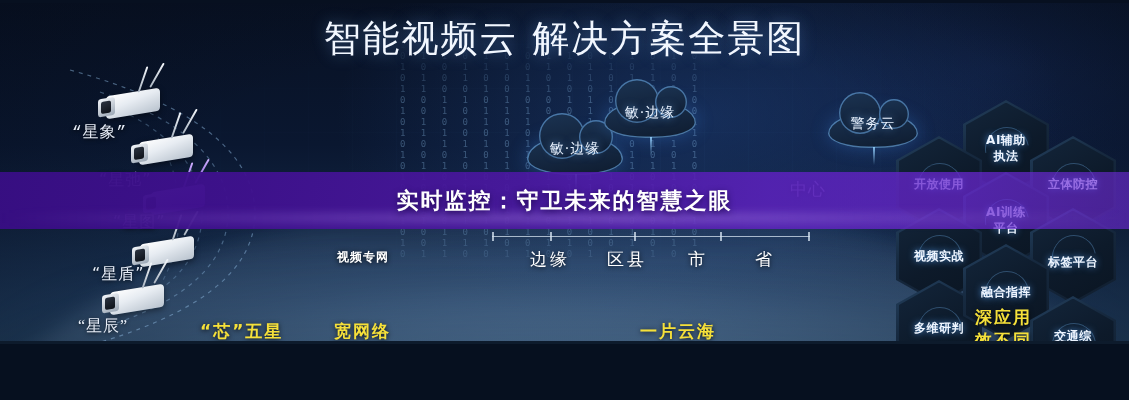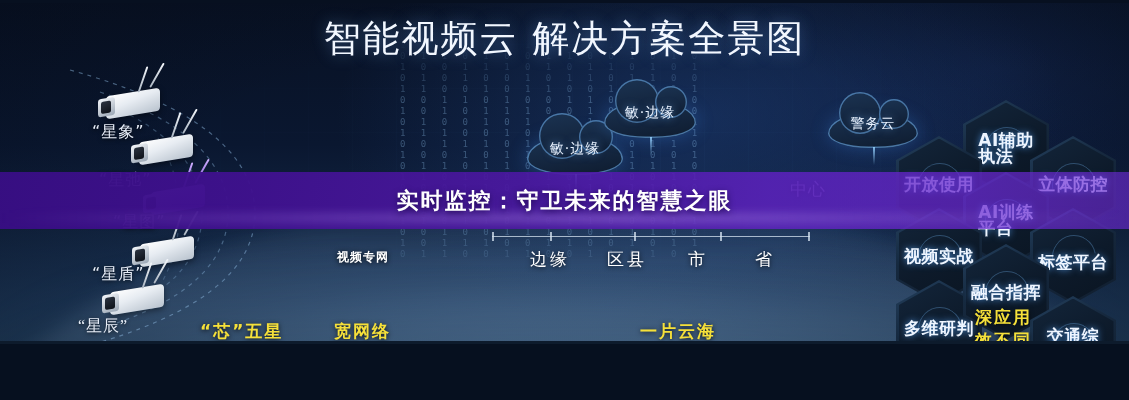--- a/index.html
+++ b/index.html
@@ -134,22 +134,22 @@
     background:linear-gradient(150deg,#13253a 0%,#0d1a2a 55%,#0a1522 100%);
   }
   .hex:after{
     content:"";position:absolute;left:50%;top:50%;width:42px;height:42px;
     margin:-21px 0 0 -21px;border-radius:50%;
     border:1.6px solid rgba(120,190,250,.30);
     border-right-color:transparent;border-bottom-color:transparent;
     transform:rotate(35deg);
   }
   .hex .hl{
-    position:relative;z-index:3;color:#eef5ff;font-size:17px;line-height:16px;
-    font-weight:700;text-align:left;letter-spacing:.5px;
+    position:relative;z-index:3;color:#eef5ff;font-size:12px;line-height:16px;
+    font-weight:700;text-align:center;letter-spacing:.5px;
     text-shadow:0 0 7px rgba(90,170,255,.8);
   }
 
   
   .axis{position:absolute;left:492px;top:236px;width:318px;height:1px;background:rgba(215,228,242,.75);z-index:9;}
   .axis i{position:absolute;top:-4px;width:1.6px;height:9px;background:rgba(215,228,242,.75);}
   .tierlabel{
     position:absolute;z-index:9;color:#ffffff;font-size:17px;letter-spacing:3px;
     text-shadow:0 1px 5px rgba(0,0,0,.8);white-space:nowrap;
   }
@@ -230,21 +230,21 @@
 
   <div class="title">智能视频云  解决方案全景图</div>
 
   <div class="cam" style="left:106px;top:92px;">
     <div class="body">
         <div class="lens"></div>
         <div class="ant a1"></div>
         <div class="ant a2"></div>
       </div>
   </div>
-  <div class="camlabel" style="left:92px;top:122px;">“星象”</div>
+  <div class="camlabel" style="left:72px;top:122px;font-family:Liberation Mono, monospace;">“星象”</div>
 
   <div class="cam" style="left:139px;top:138px;">
     <div class="body">
         <div class="lens"></div>
         <div class="ant a1"></div>
         <div class="ant a2"></div>
       </div>
   </div>
   <div class="camlabel" style="left:99px;top:170px;color:#cdb9f0;">“星弛”</div>
 

